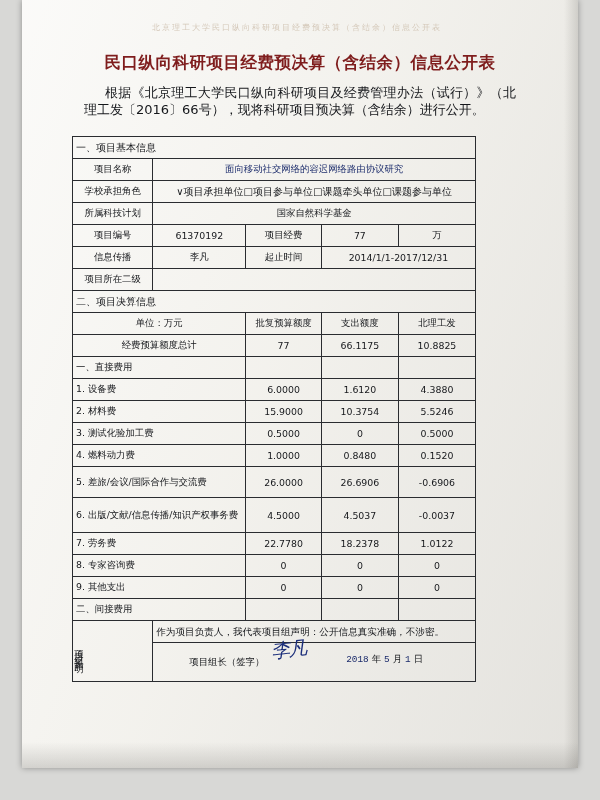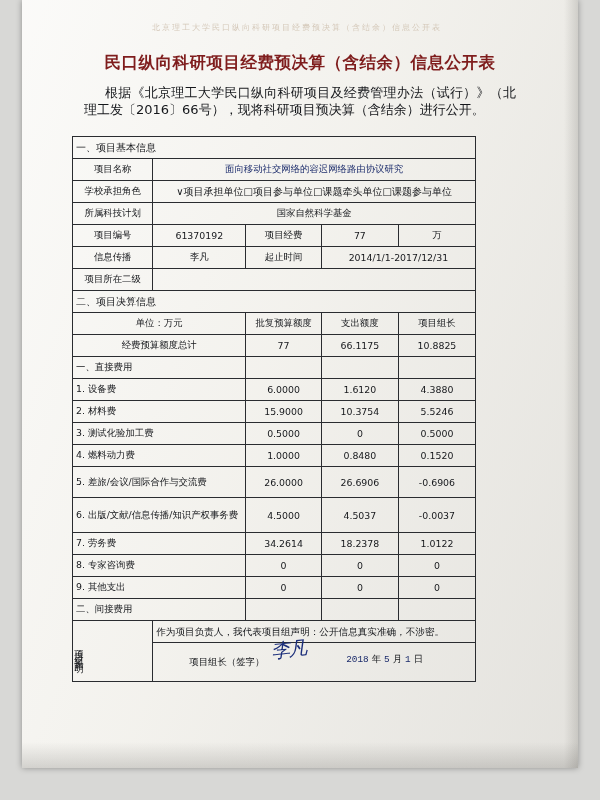--- a/index.html
+++ b/index.html
@@ -137,21 +137,21 @@
         <td class="ctr" colspan="4"></td>
       </tr>
 
       <tr>
         <td class="sec" colspan="5">二、项目决算信息</td>
       </tr>
       <tr>
         <td class="ctr" colspan="2">单位：万元</td>
         <td class="ctr">批复预算额度</td>
         <td class="ctr">支出额度</td>
-        <td class="ctr">项目组长</td>
+        <td class="ctr">北理工发</td>
       </tr>
       <tr>
         <td class="ctr" colspan="2">经费预算额度总计</td>
         <td class="num">77</td>
         <td class="num">66.1175</td>
         <td class="num">10.8825</td>
       </tr>
       <tr>
         <td class="rowlabel-left" colspan="2">一、直接费用</td>
         <td class="num"></td>
@@ -190,21 +190,21 @@
         <td class="num">-0.6906</td>
       </tr>
       <tr>
         <td class="rowlabel-left" colspan="2" style="height:30px">6. 出版/文献/信息传播/知识产权事务费</td>
         <td class="num">4.5000</td>
         <td class="num">4.5037</td>
         <td class="num">-0.0037</td>
       </tr>
       <tr>
         <td class="rowlabel-left" colspan="2">7. 劳务费</td>
-        <td class="num">34.2614</td>
+        <td class="num">22.7780</td>
         <td class="num">18.2378</td>
         <td class="num">1.0122</td>
       </tr>
       <tr>
         <td class="rowlabel-left" colspan="2">8. 专家咨询费</td>
         <td class="num">0</td>
         <td class="num">0</td>
         <td class="num">0</td>
       </tr>
       <tr>

